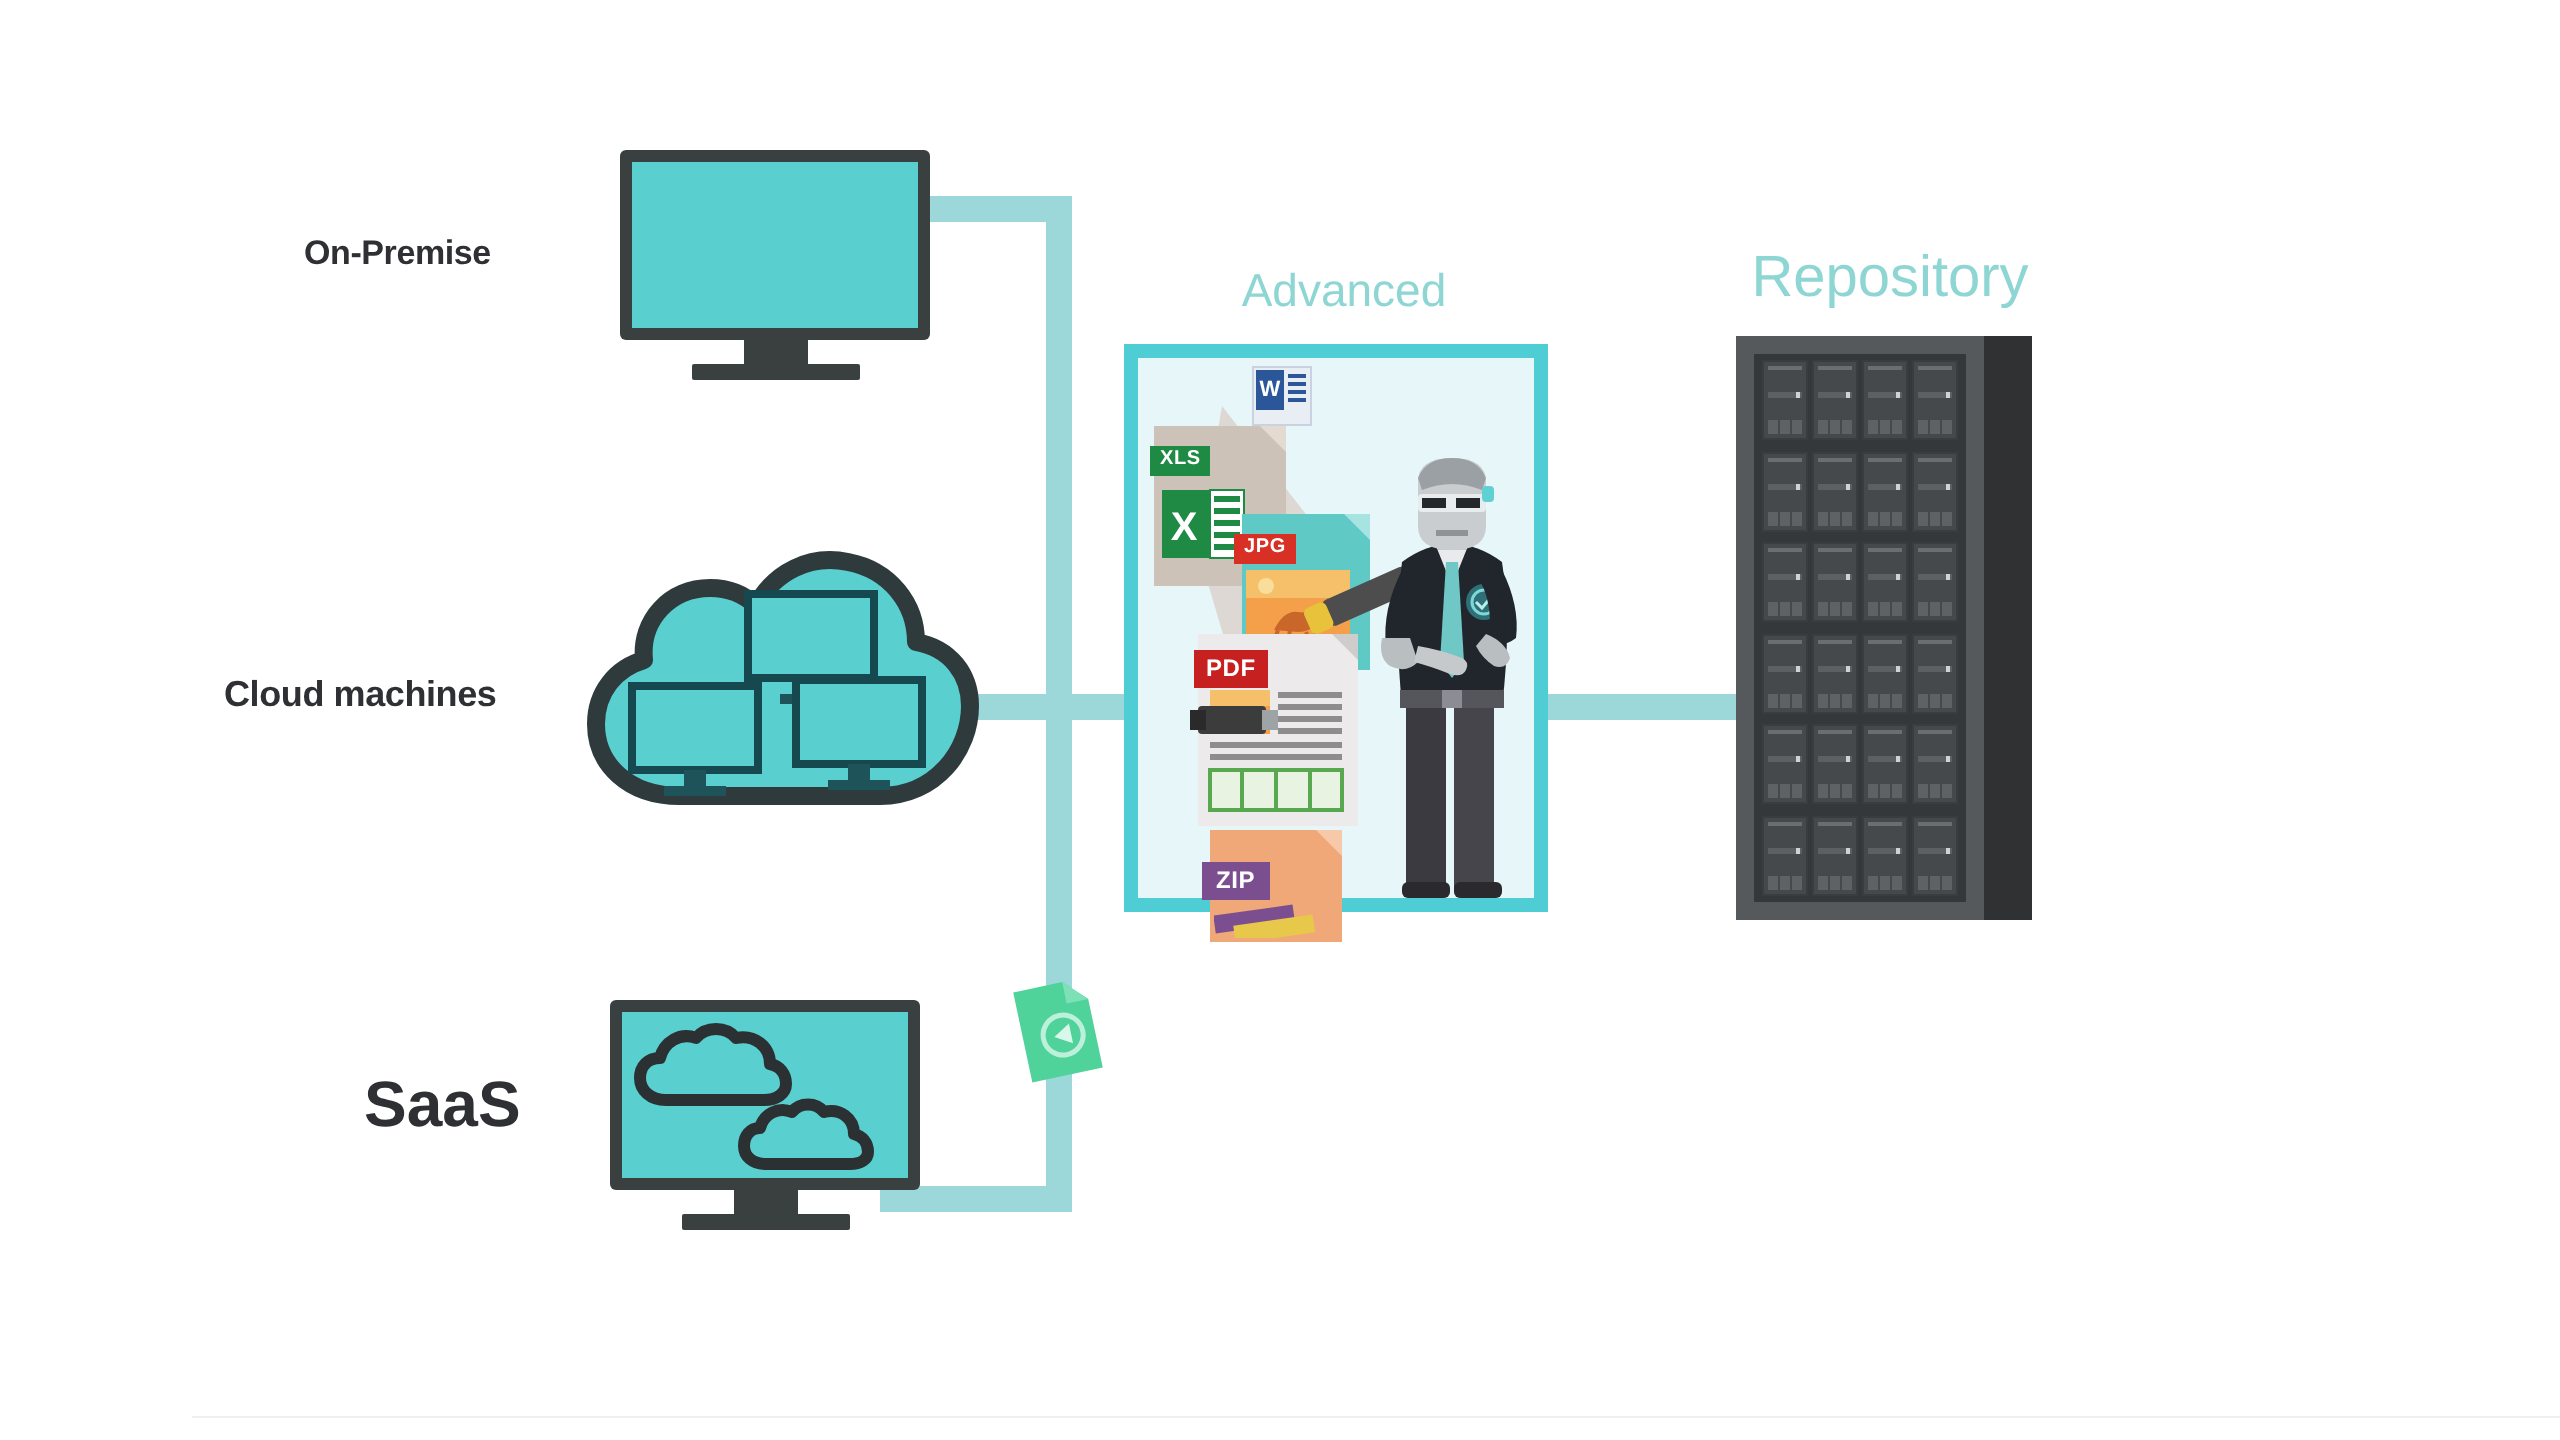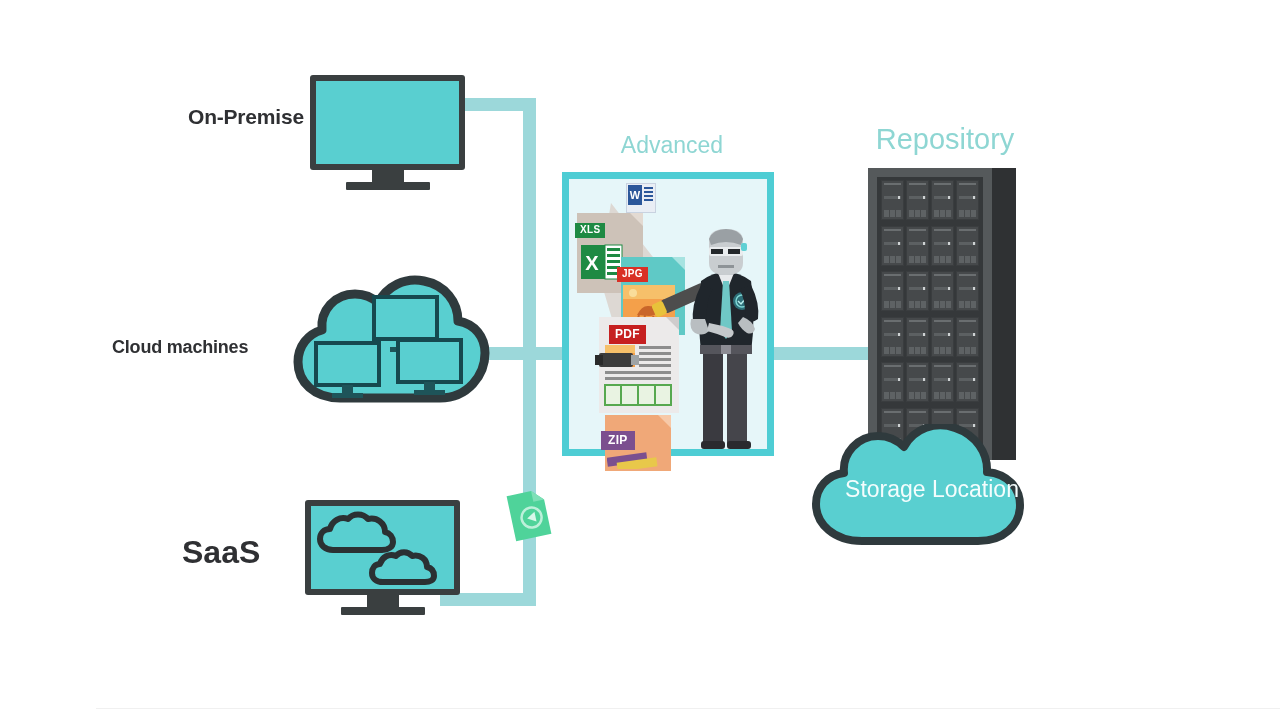--- a/index.html
+++ b/index.html
@@ -22,21 +22,21 @@
 
   
   .src-label {
     position: absolute;
     color: #2f3033;
     font-weight: bold;
     font-family: "Liberation Sans", sans-serif;
     white-space: nowrap;
     letter-spacing: -0.2px;
   }
-  #label-onpremise { left: 152px; top: 105px; font-size: 21px; margin-left: 36px; }
+  #label-onpremise { left: 152px; top: 117px; font-size: 17px; }
   #label-cloud     { left: 112px; top: 337px; font-size: 18px; }
   #label-saas      { left: 182px; top: 534px; font-size: 32px; letter-spacing: 0px;}
 
   .heading-teal {
     position: absolute;
     color: #8ed6d3;
     font-family: "Liberation Sans", sans-serif;
     text-align: center;
     line-height: 1.18;
     white-space: pre-line;
@@ -287,21 +287,21 @@
           <path d="M14 30 q5 -10 12 -9 q6 1 8 -3 l3 3 l-2 6 q-3 4 -9 4 z" fill="#c9662a"></path>
           <path d="M16 30 l-2 6 M22 30 l-1 6 M30 31 l2 5 M34 30 l3 5" stroke="#c9662a" stroke-width="2"></path>
           <path d="M36 20 l5 -6 l1 7 z" fill="#c9662a"></path>
           <rect x="0" y="34" width="52" height="6" fill="#e0803a"></rect>
         </svg>
       </div>
 
       <div class="sheet" style="left:30px; top:138px; width:80px; height:96px; background:#eceaea;">
         <div class="fold" style="border-top-color:#cfcccc;"></div>
       </div>
-      <div class="ftag" style="left:40px; top:146px; background:#c62020; font-size:12px; padding:2px 6px;">PDF</div>
+      <div class="ftag" style="left:28px; top:146px; background:#c62020; font-size:12px; padding:2px 6px;">PDF</div>
       <div style="position:absolute;left:34px;top:166px;width:72px;height:64px;">
         <svg width="72" height="64" viewBox="0 0 72 64">
           <rect x="2" y="0" width="30" height="22" fill="#f4a04a"></rect>
           <rect x="2" y="0" width="30" height="8" fill="#f6c06a"></rect>
           <path d="M8 18 q4 -7 9 -6 q5 1 7 -2 l2 2 l-1 6 z" fill="#c9662a"></path>
           <g fill="#8d8d8d">
             <rect x="36" y="1" width="32" height="3"></rect>
             <rect x="36" y="7" width="32" height="3"></rect>
             <rect x="36" y="13" width="32" height="3"></rect>
             <rect x="36" y="19" width="32" height="3"></rect>
@@ -620,24 +620,15 @@
                 <div class="ru-slot"></div>
                 <div class="ru-slot"></div>
                 <div class="ru-slot"></div>
               </div>
             </div>
         </div>
       </div>
     </div>
   </div>
 
-  <div class="cloud-wrap" style="left:808px; top:424px;">
-    <svg width="248" height="122" viewBox="0 0 248 122">
-      <path d="M54 117 C26 117 8 100 8 80 C8 63 20 51 36 49 C34 29 50 12 70 12
-               C80 12 89 16 96 23 C106 4 128 -3 147 4 C168 11 180 29 179 48
-               C200 50 212 64 212 81 C212 101 196 117 170 117 Z" fill="#59cfd0" stroke="#2f3a3d" stroke-width="8" stroke-linejoin="round"></path>
-    </svg>
-    <div style="position:absolute; left:0; top:52px; width:248px; text-align:center;
-                color:#f4fdfd; font-size:23px; font-family:'Liberation Sans',sans-serif;">Storage Location</div>
-  </div>
 
   <div class="bottom-rule"></div>
 </div>
 
 </body></html>

